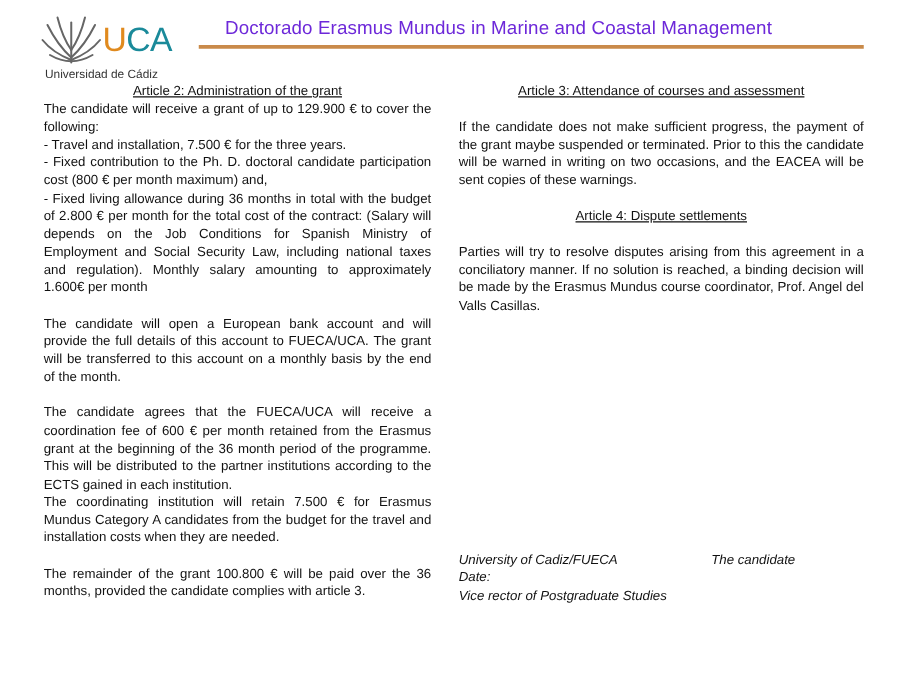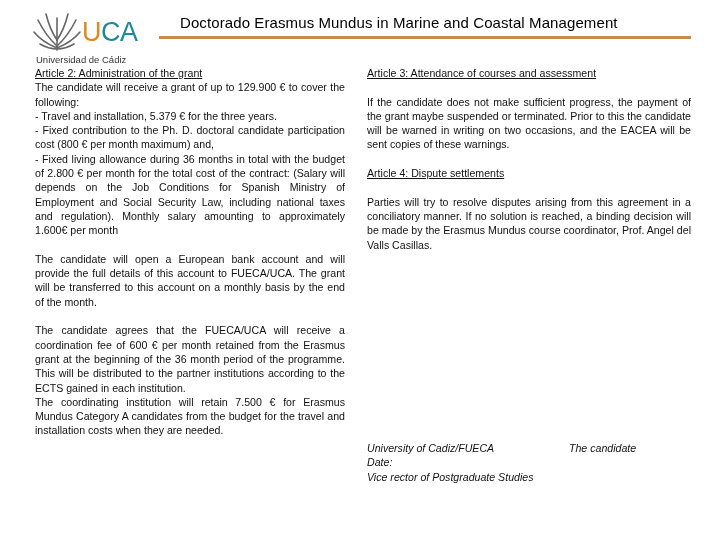--- a/index.html
+++ b/index.html
@@ -7,29 +7,29 @@
     width: 720px; height: 540px; background: #ffffff; position: relative; overflow: hidden;
     font-family: "Liberation Sans", "DejaVu Sans", sans-serif; color: #111;
   }
   .logo { position: absolute; left: 32px; top: 10px; width: 110px; height: 54px; }
   .logo svg { position: absolute; left: 0; top: 0; }
   .logo .uca { position: absolute; left: 50px; top: 9px; font-size: 27px; letter-spacing: -0.5px; line-height: 1; }
   .logo .uca .u { color: #e08a1e; }
   .logo .uca .ca { color: #1a8a9a; }
   .logo .univ { position: absolute; left: 4px; top: 44px; font-size: 9.5px; color: #333; white-space: nowrap; }
   .title {
-    position: absolute; left: 180px; top: 14px; font-size: 15px; color: #000000;
+    position: absolute; left: 180px; top: 14px; font-size: 15px; color: #6d28d9;
     letter-spacing: 0.1px; white-space: nowrap;
   }
   .title-rule { position: absolute; left: 159px; top: 36px; width: 532px; height: 3px; background: #c98a4a; }
   .col { position: absolute; font-size: 10.6px; line-height: 14.3px; text-align: justify; }
   .col-left { left: 35px; top: 66px; width: 310px; }
   .col-right { left: 367px; top: 66px; width: 324px; }
   .col p { margin: 0; }
-  .heading { text-decoration: underline; text-align: left; }
+  .heading { text-decoration: underline; text-align: center; }
   .gap { height: 14.3px; }
   .sig { position: absolute; left: 367px; top: 441px; font-size: 10.6px; line-height: 14.3px; font-style: italic; }
   .sig .row { display: flex; }
   .sig .l1 { width: 202px; }
   em { font-style: italic; }
 </style>
 </head>
 <body>
 
 <div class="logo">
@@ -48,29 +48,30 @@
   <div class="uca"><span class="u">U</span><span class="ca">CA</span></div>
   <div class="univ">Universidad de Cádiz</div>
 </div>
 
 <div class="title">Doctorado Erasmus Mundus in Marine and Coastal Management</div>
 <div class="title-rule"></div>
 
 <div class="col col-left">
   <p class="heading">Article 2:  Administration of the grant</p>
   <p> The candidate will receive a grant of up to 129.900 € to cover the following:</p>
-  <p>- Travel and installation, 5.379 € for the three years.</p>
+  <p>- Travel and installation, 7.500 € for the three years.</p>
   <p>-  Fixed contribution to the Ph. D. doctoral candidate participation cost (800 € per month maximum) and,</p>
   <p>- Fixed living allowance during 36 months in total with the budget of 2.800 € per month for the total cost of the contract: (Salary will depends on  the Job Conditions for Spanish Ministry of Employment and Social Security Law, including national taxes and regulation). Monthly salary amounting to approximately 1.600€ per month</p>
   <div class="gap"></div>
   <p>The candidate will open a European bank account and will provide the full details of this account to FUECA/UCA. The grant will be transferred to this account on a monthly basis by the end of the month.</p>
   <div class="gap"></div>
   <p>The candidate agrees that the FUECA/UCA will receive a coordination fee of 600 € per month retained from the Erasmus grant at the beginning of the 36 month period of the programme. This will be distributed to the partner institutions according to the ECTS gained in each institution.</p>
   <p>The coordinating institution will retain 7.500 € for Erasmus Mundus Category A candidates from the budget for the travel and installation costs when they are needed.</p>
   <div class="gap"></div>
+  <p>The remainder of the grant 100.800 € will be paid over the 36 months, provided the candidate complies with article 3.</p>
 </div>
 
 <div class="col col-right">
   <p class="heading">Article 3: Attendance of courses and assessment</p>
   <div class="gap"></div>
   <p>If the candidate does not make sufficient progress, the payment of the grant maybe suspended or terminated. Prior to this the candidate will be warned in writing on two occasions, and the EACEA will be sent copies of these warnings.</p>
   <div class="gap"></div>
   <p class="heading">Article 4: Dispute settlements</p>
   <div class="gap"></div>
   <p>Parties will try to resolve disputes arising from this agreement in a conciliatory manner. If no solution is reached, a binding decision will be made by the Erasmus Mundus course coordinator, Prof. Angel del Valls Casillas.</p>

